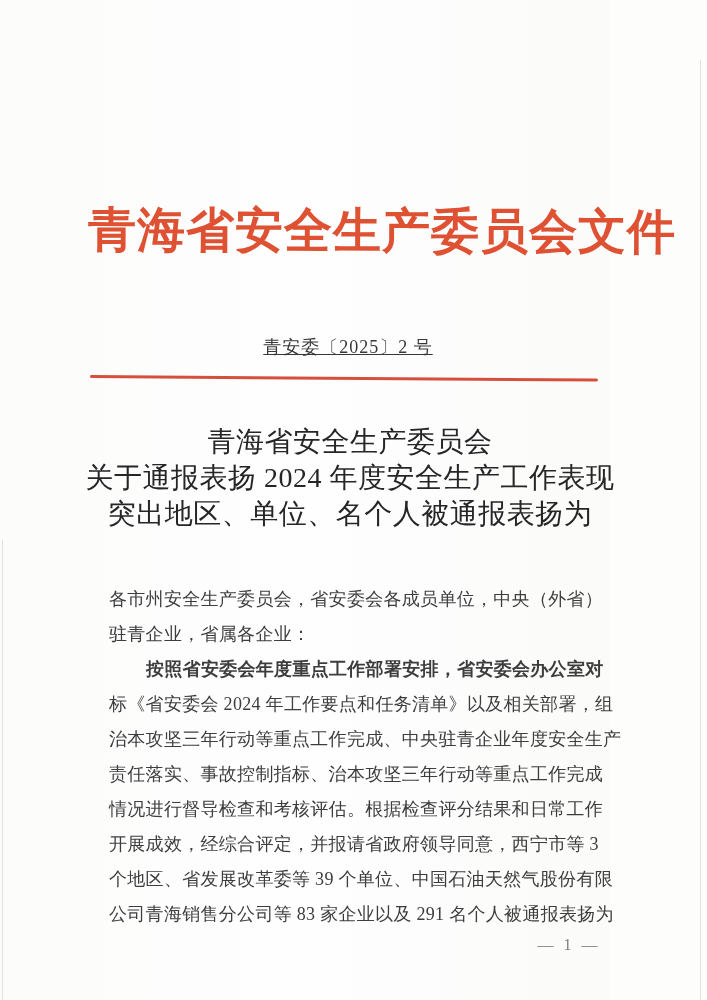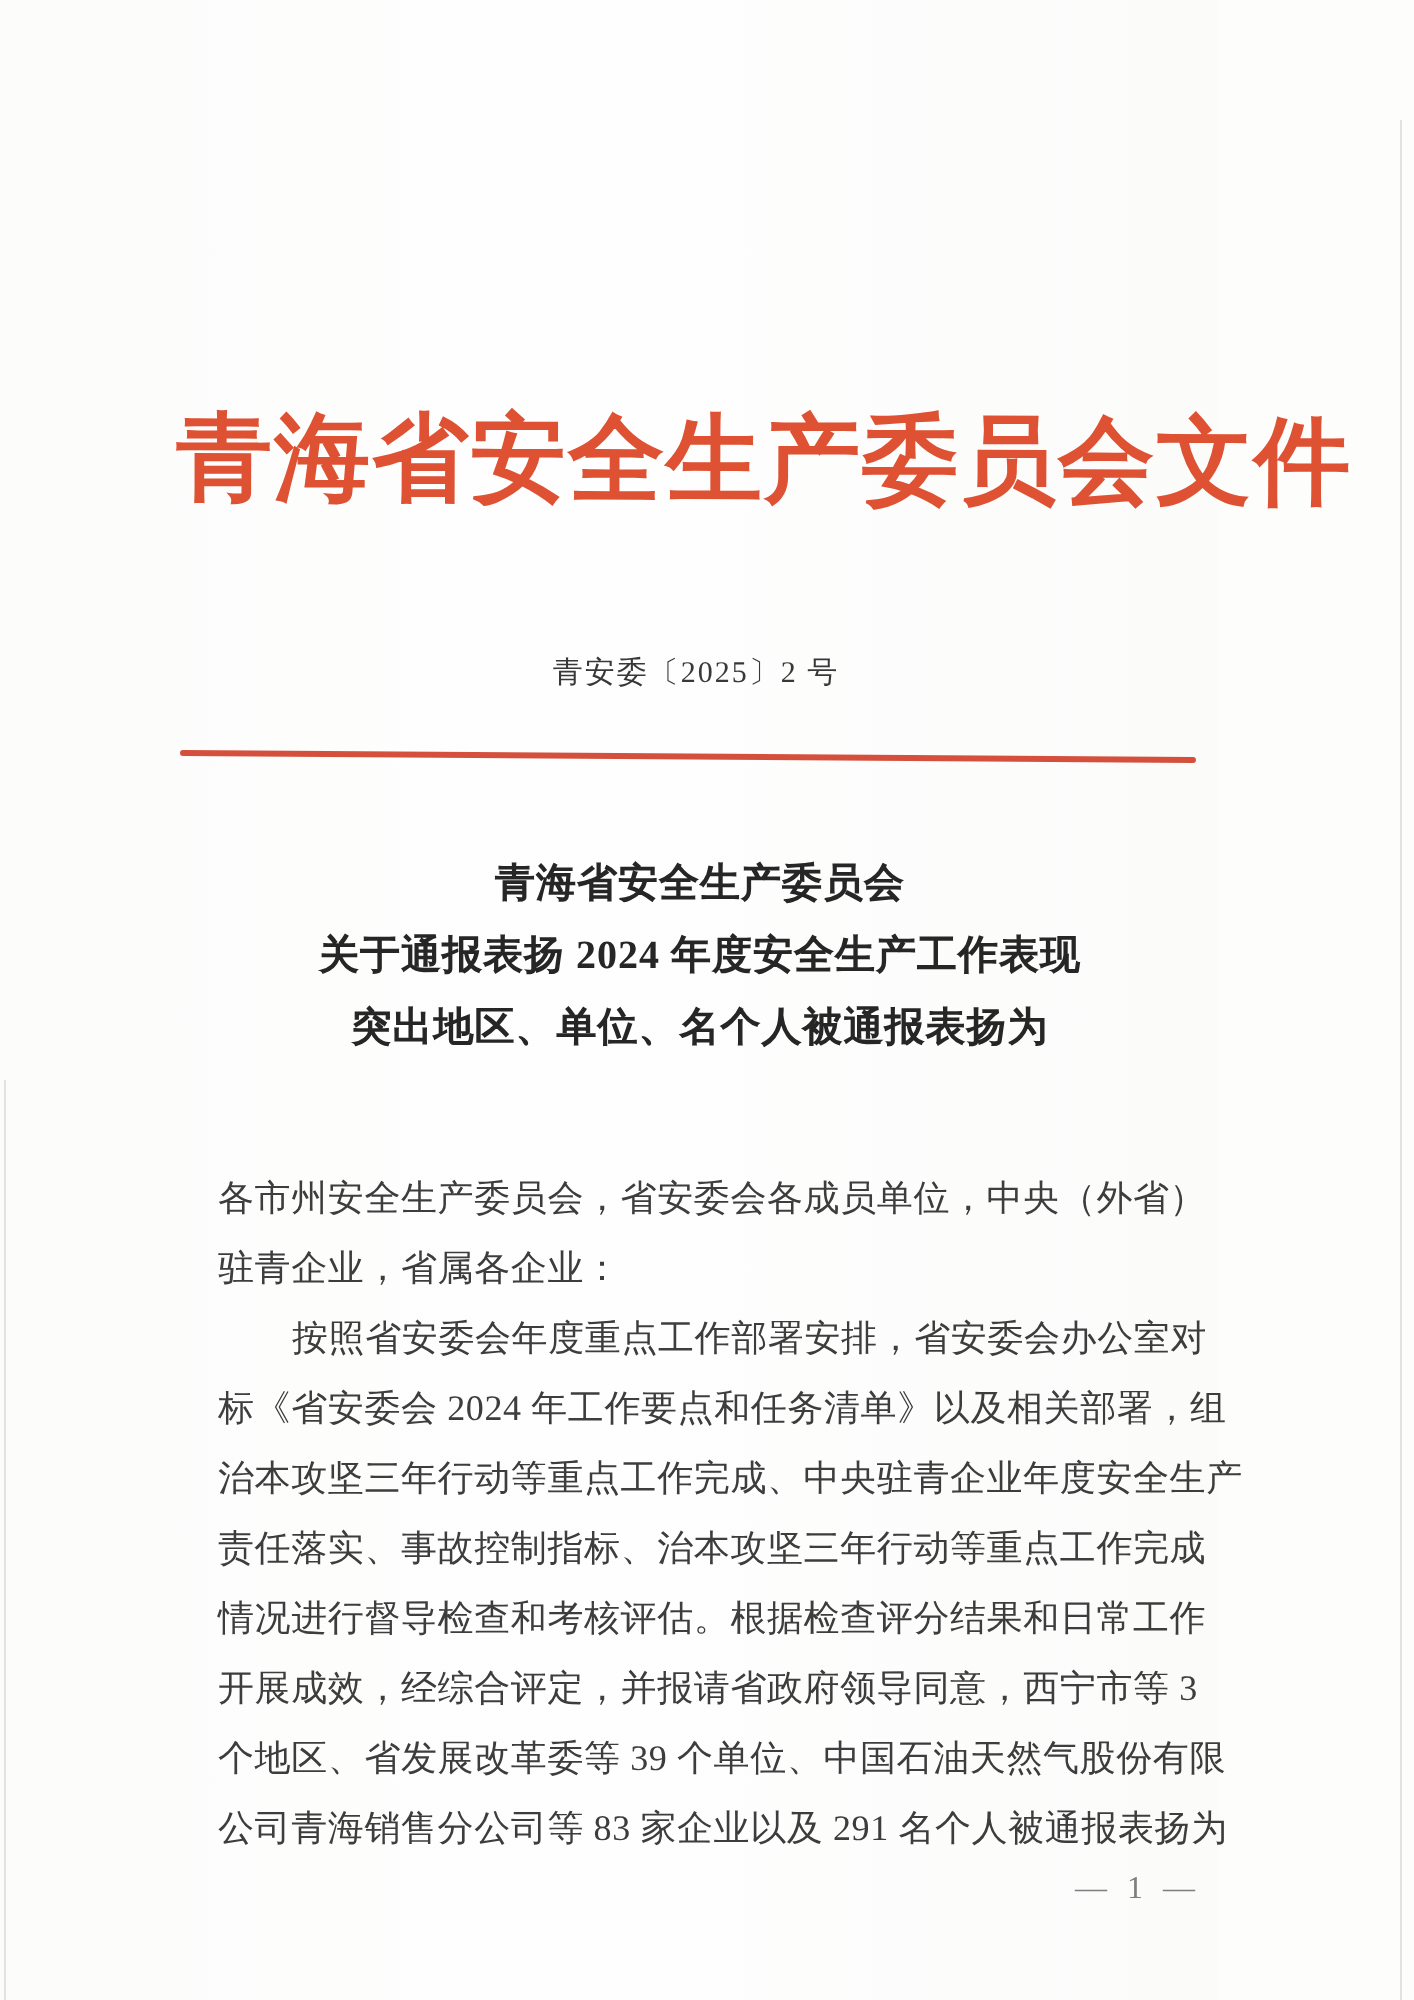--- a/index.html
+++ b/index.html
@@ -36,67 +36,68 @@
     line-height: 70px;
     font-weight: 700;
     letter-spacing: 1px;
     color: #de5233;
     font-family: "Liberation Serif", serif;
     white-space: nowrap;
     transform: rotate(0.2deg);
   }
   .doc-number {
     position: absolute;
-    top: 324px;
+    top: 334px;
     left: 90px;
     width: 516px;
     text-align: center;
-    font-size: 15px;
+    font-size: 18px;
     line-height: 26px;
     color: #383838;
     letter-spacing: 1px;
     white-space: nowrap;
+    text-decoration: underline;
   }
   .red-rule {
     position: absolute;
     top: 375px;
     left: 90px;
     width: 508px;
     height: 3px;
     background: #d5503c;
     border-radius: 2px;
     transform: rotate(0.4deg);
     transform-origin: left center;
   }
   .doc-title {
     position: absolute;
     top: 424px;
     left: 60px;
     width: 580px;
     text-align: center;
-    font-size: 20px;
+    font-size: 28px;
     line-height: 36px;
-    font-weight: 700;
+    font-weight: 400;
     color: #262626;
     letter-spacing: 0.5px;
   }
   .doc-title .t-line { white-space: nowrap; }
   .body-text {
     position: absolute;
     top: 566px;
     left: 109px;
     width: 500px;
     font-size: 18px;
     line-height: 35px;
     color: #3d3d3d;
     letter-spacing: 0.3px;
     margin-top: 16px;
   }
   .b-line { white-space: nowrap; }
-  .b-line.indent { padding-left: 37px; }
+  .b-line.indent { padding-left: 37px; font-weight: bold; }
   .page-num {
     position: absolute;
     top: 934px;
     left: 519px;
     width: 100px;
     text-align: center;
     font-size: 16px;
     line-height: 22px;
     color: #7f7f7f;
     letter-spacing: 3px;

